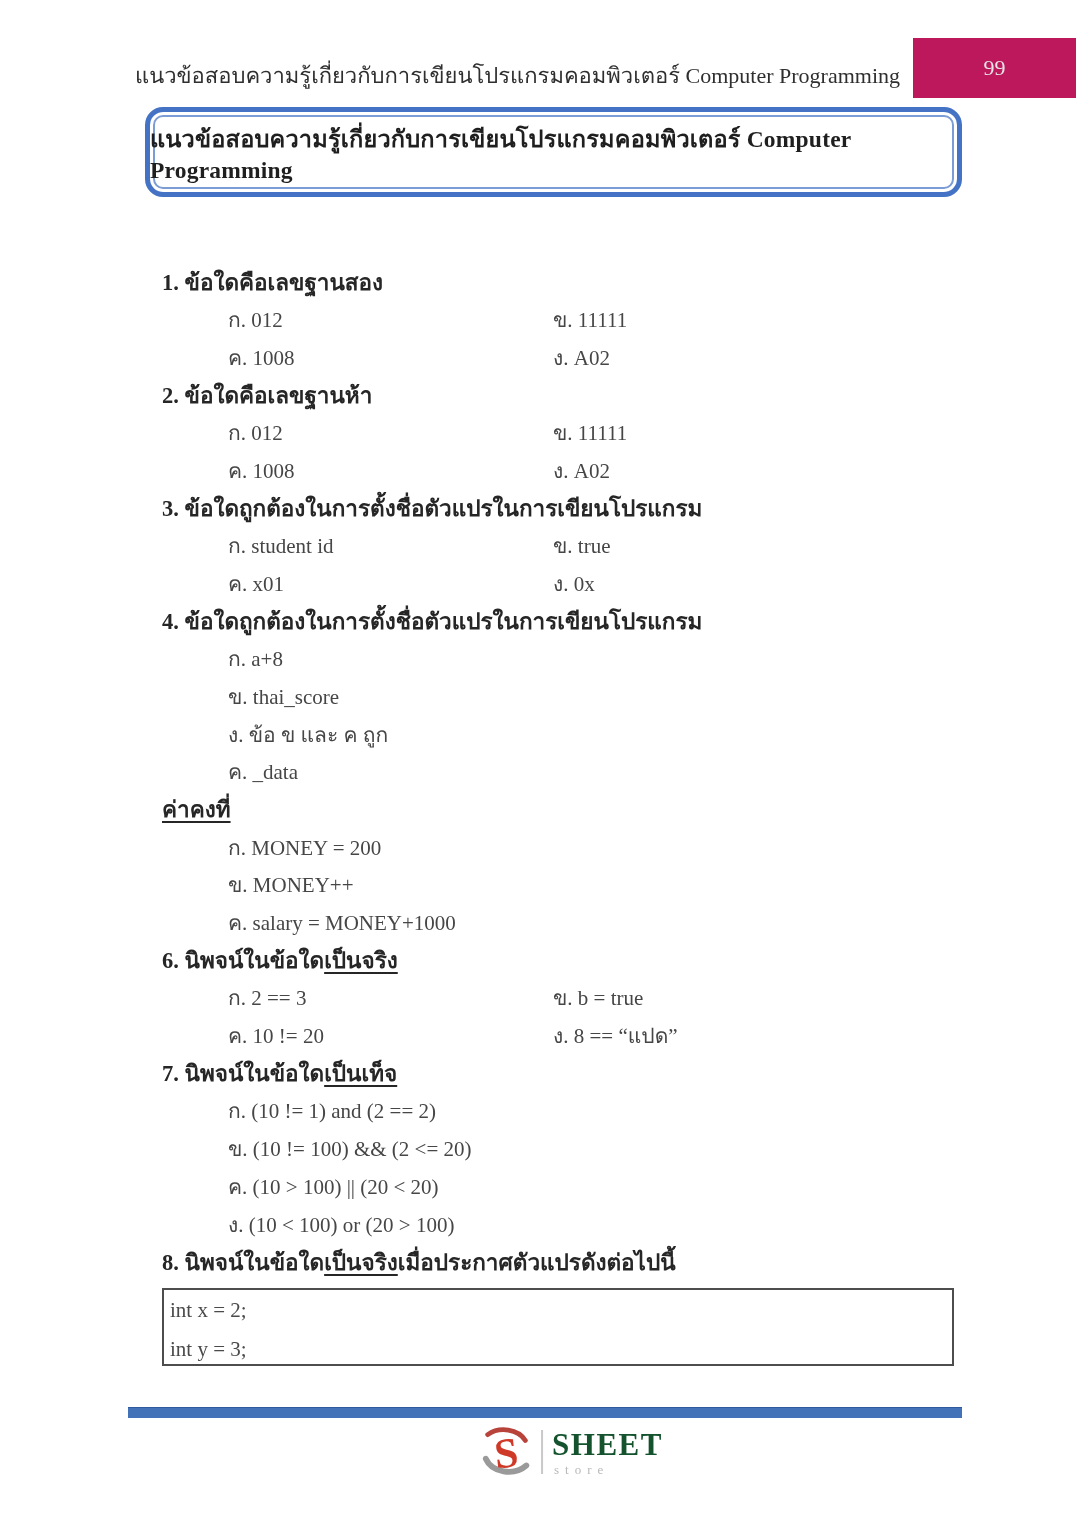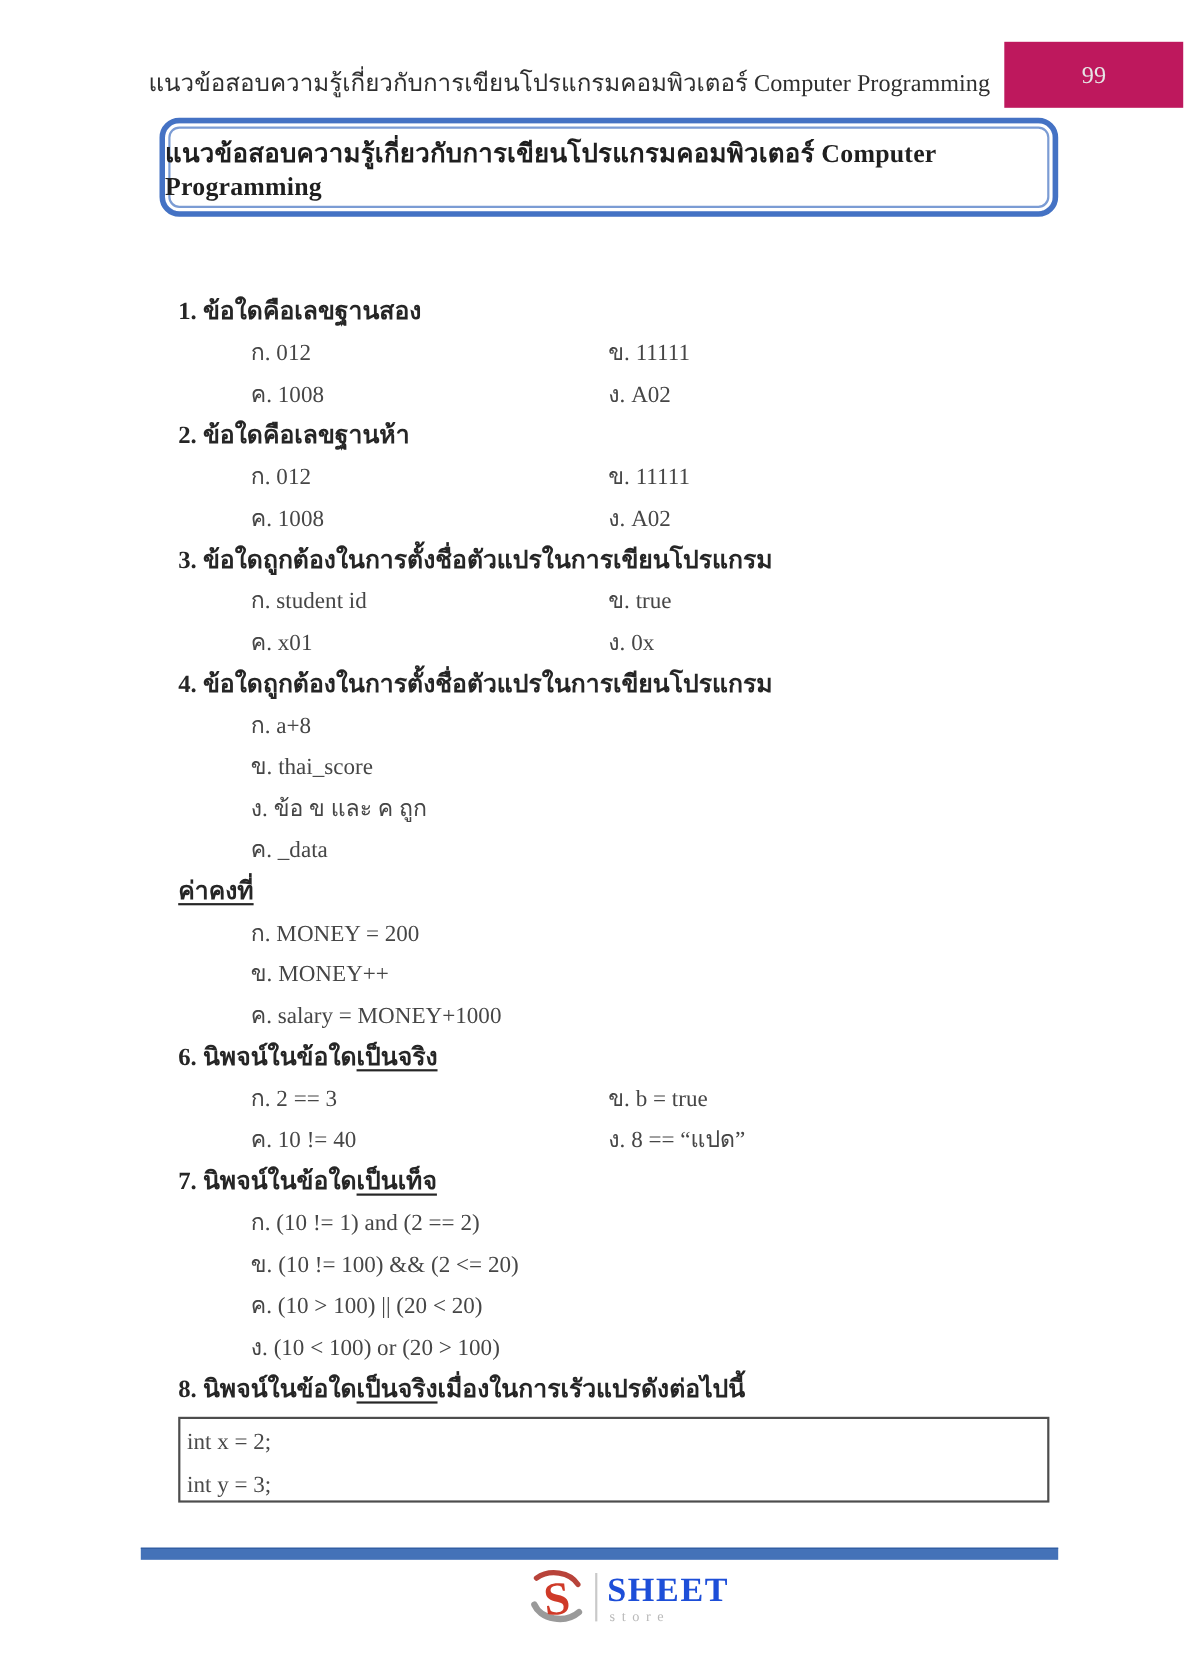--- a/index.html
+++ b/index.html
@@ -47,21 +47,21 @@
     position:absolute;left:128px;top:1407px;width:834px;height:10px;
     background:#4472b8;border-top:1px solid #2f5a9e;
   }
   .logo{
     position:absolute;left:570px;top:1424px;transform:translateX(-50%);
     display:flex;align-items:center;
   }
   .logo-icon{width:58px;height:56px;flex:0 0 auto;}
   .logo-divider{width:2px;height:44px;background:#c9c9c9;margin:0 9px 0 6px;}
   .logo-textcol{display:flex;flex-direction:column;line-height:1;}
-  .logo-title{font-size:31px;font-weight:700;color:#1d4ed8;letter-spacing:1.5px;}
+  .logo-title{font-size:31px;font-weight:700;color:#14532d;letter-spacing:1.5px;}
   .logo-subtitle{font-size:13px;color:#b9b9b9;letter-spacing:6px;margin-top:3px;padding-left:2px;}
 </style>
 </head>
 <body>
 
 <div class="page">
 
   <div class="running-header">แนวข้อสอบความรู้เกี่ยวกับการเขียนโปรแกรมคอมพิวเตอร์ Computer Programming</div>
   <div class="page-number-box">
     <span>99</span>
@@ -145,21 +145,21 @@
       <section>
         <div class="q-heading">
           <span>6. นิพจน์ในข้อใด</span>
           <span class="u">เป็นจริง</span>
         </div>
         <div class="opt-row two">
           <div class="opt">ก. 2 == 3</div>
           <div class="opt">ข. b = true</div>
         </div>
         <div class="opt-row two">
-          <div class="opt">ค. 10 != 40</div>
+          <div class="opt">ค. 10 != 20</div>
           <div class="opt">ง. 8 == “แปด”</div>
         </div>
       </section>
       <section>
         <div class="q-heading">
           <span>7. นิพจน์ในข้อใด</span>
           <span class="u">เป็นเท็จ</span>
         </div>
         <div class="opt-row one">
           <div class="opt">ก. (10 != 1) and (2 == 2)</div>
@@ -171,21 +171,21 @@
           <div class="opt">ค. (10 &gt; 100) || (20 &lt; 20)</div>
         </div>
         <div class="opt-row one">
           <div class="opt">ง. (10 &lt; 100) or (20 &gt; 100)</div>
         </div>
       </section>
       <section>
         <div class="q-heading">
           <span>8. นิพจน์ในข้อใด</span>
           <span class="u">เป็นจริง</span>
-          <span>เมื่องในการเรัวแปรดังต่อไปนี้</span>
+          <span>เมื่อประกาศตัวแปรดังต่อไปนี้</span>
         </div>
       </section>
     </main>
 
   <div class="code-box">
     <div class="code-line">int x = 2;</div>
     <div class="code-line">int y = 3;</div>
   </div>
 
   <div class="footer-rule"></div>

